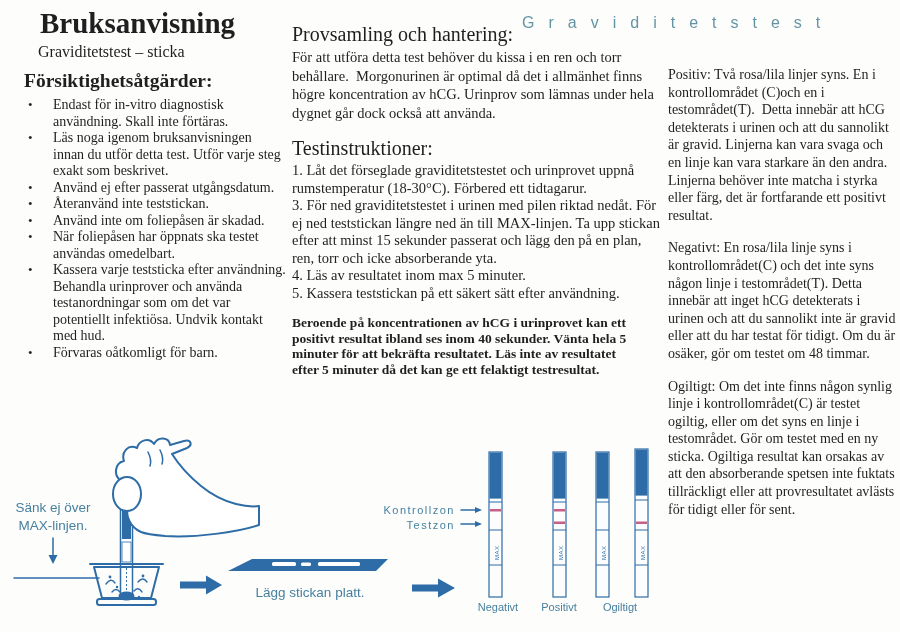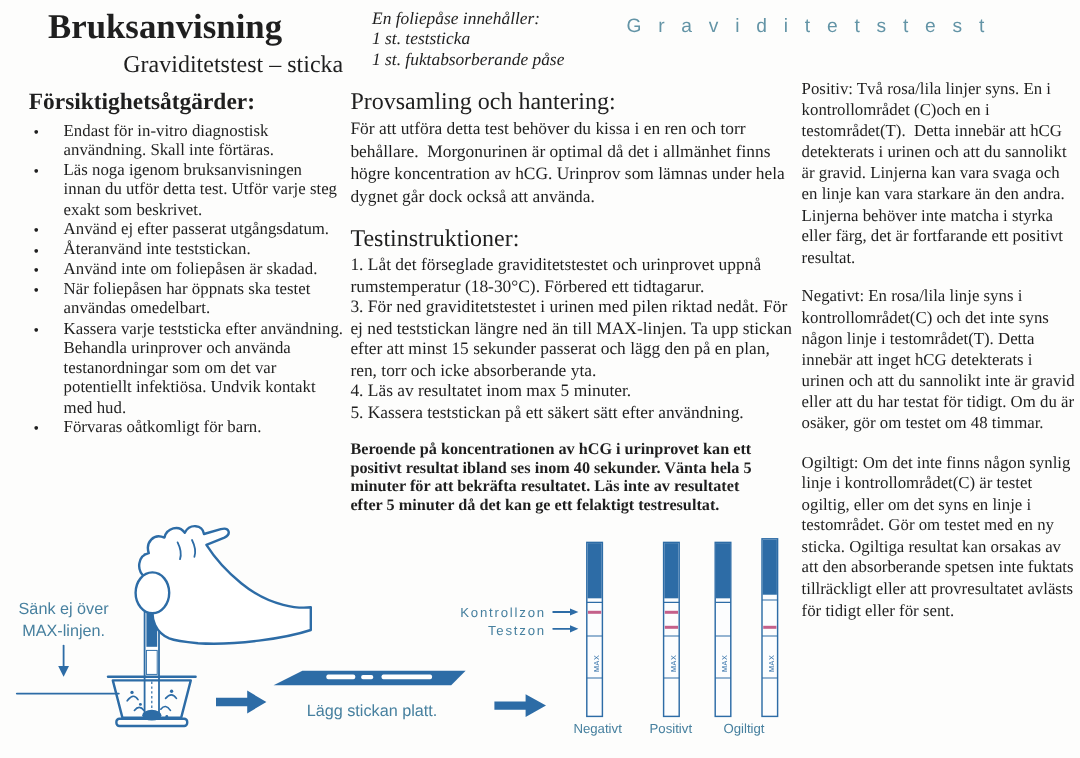--- a/index.html
+++ b/index.html
@@ -17,21 +17,21 @@
   }
   
   .brand{
     position:absolute;left:522px;top:14px;
     font-family:"Liberation Sans",sans-serif;font-size:16px;
     letter-spacing:14px;color:var(--accent-teal);white-space:nowrap;
   }
   
   .left-col{position:absolute;left:8px;top:8px;width:278px;}
   .page-title{margin:0 0 0 32px;font-size:29px;font-weight:bold;line-height:1.1;}
-  .page-subtitle{margin:3px 0 0 30px;font-size:20px;font-weight:normal;line-height:1.15;text-align:right;}
+  .page-subtitle{margin:3px 0 0 30px;font-size:16px;font-weight:normal;line-height:1.15;}
   .precautions-heading{margin:9px 0 5px 16px;font-size:19.5px;font-weight:bold;}
   .bullet-row{display:flex;align-items:flex-start;}
   .bullet{flex:none;width:25px;padding-left:20px;font-size:13px;line-height:16.5px;}
   .bullet-text{flex:1;font-size:14px;line-height:16.5px;}
   
   .mid-col{position:absolute;left:292px;top:8px;width:368px;}
   .package-contents{margin-left:18px;font-style:italic;font-size:14.5px;line-height:17px;}
   .section-heading{margin:0;font-size:20px;font-weight:normal;line-height:1.15;}
   .sampling-heading{margin-top:15px;}
   .sampling-body{margin-top:2px;font-size:14.5px;line-height:18.5px;white-space:pre-wrap;}
@@ -108,26 +108,20 @@
         </div>
 
         <div class="bullet-row">
           <span class="bullet">•</span>
           <div class="bullet-text">Förvaras oåtkomligt för barn.</div>
         </div>
       </div>
   </section>
 
   <section class="mid-col">
-    <div class="package-contents">
-
-    <div>En foliepåse innehåller:</div>
-        <div>1 st. teststicka</div>
-        <div>1 st. fuktabsorberande påse</div>
-      </div>
     <h3 class="section-heading sampling-heading">Provsamling och hantering:</h3>
     <p class="sampling-body">För att utföra detta test behöver du kissa i en ren och torr behållare.  Morgonurinen är optimal då det i allmänhet finns högre koncentration av hCG. Urinprov som lämnas under hela dygnet går dock också att använda.</p>
     <h3 class="section-heading instructions-heading">Testinstruktioner:</h3>
     <div class="steps">
 
     <div class="step">1. Låt det förseglade graviditetstestet och urinprovet uppnå rumstemperatur (18-30°C). Förbered ett tidtagarur.</div>
         <div class="step">3. För ned graviditetstestet i urinen med pilen riktad nedåt. För ej ned teststickan längre ned än till MAX-linjen. Ta upp stickan efter att minst 15 sekunder passerat och lägg den på en plan, ren, torr och icke absorberande yta.</div>
         <div class="step">4. Läs av resultatet inom max 5 minuter.</div>
         <div class="step">5. Kassera teststickan på ett säkert sätt efter användning.</div>
       </div>

